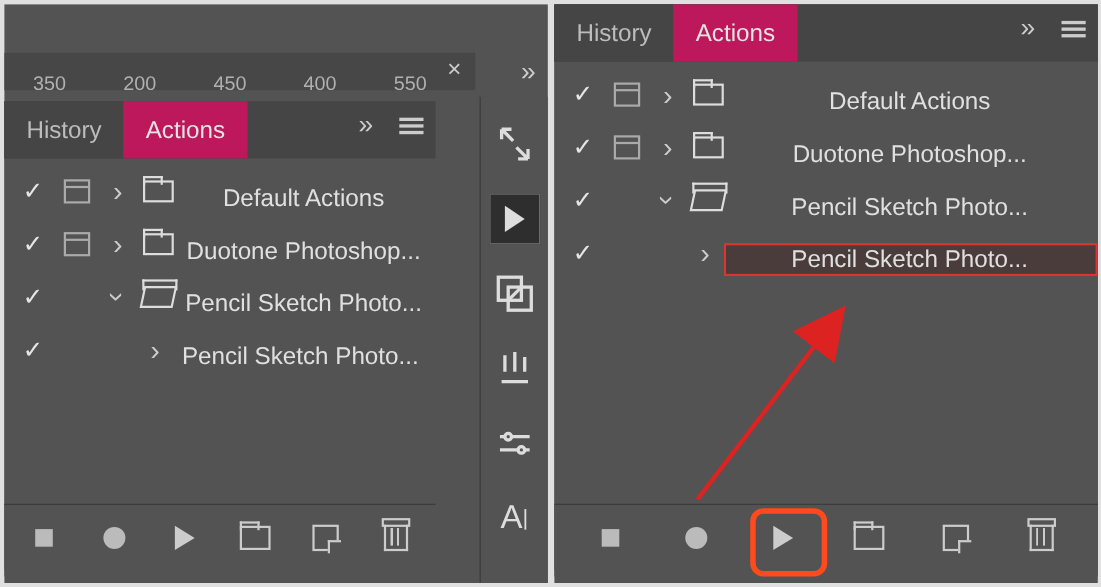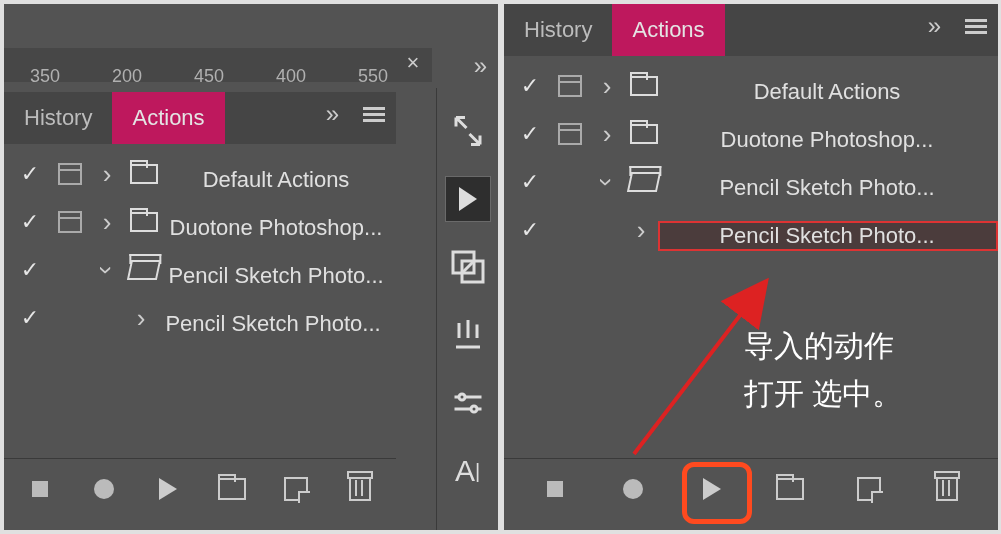--- a/index.html
+++ b/index.html
@@ -491,19 +491,15 @@
 
   <svg class="red-arrow" style="left:100px; top:260px; width:180px; height:210px;">
     <defs>
       <marker id="ah" markerWidth="12" markerHeight="12" refX="10" refY="6" orient="auto">
         <path d="M0,0 L12,6 L0,12 Z" fill="#d22"></path>
       </marker>
     </defs>
     <line x1="30" y1="190" x2="160" y2="20" stroke="#d22" stroke-width="4" marker-end="url(#ah)"></line>
   </svg>
 
-  <div class="annotation" style="left:240px; top:318px;">
-    <div>导入的动作</div>
-    <div>打开 选中。</div>
-  </div>
 
   <div class="orange-box" style="left:178px; bottom:6px; width:70px; height:62px;"></div>
 </div>
 
 </body></html>

